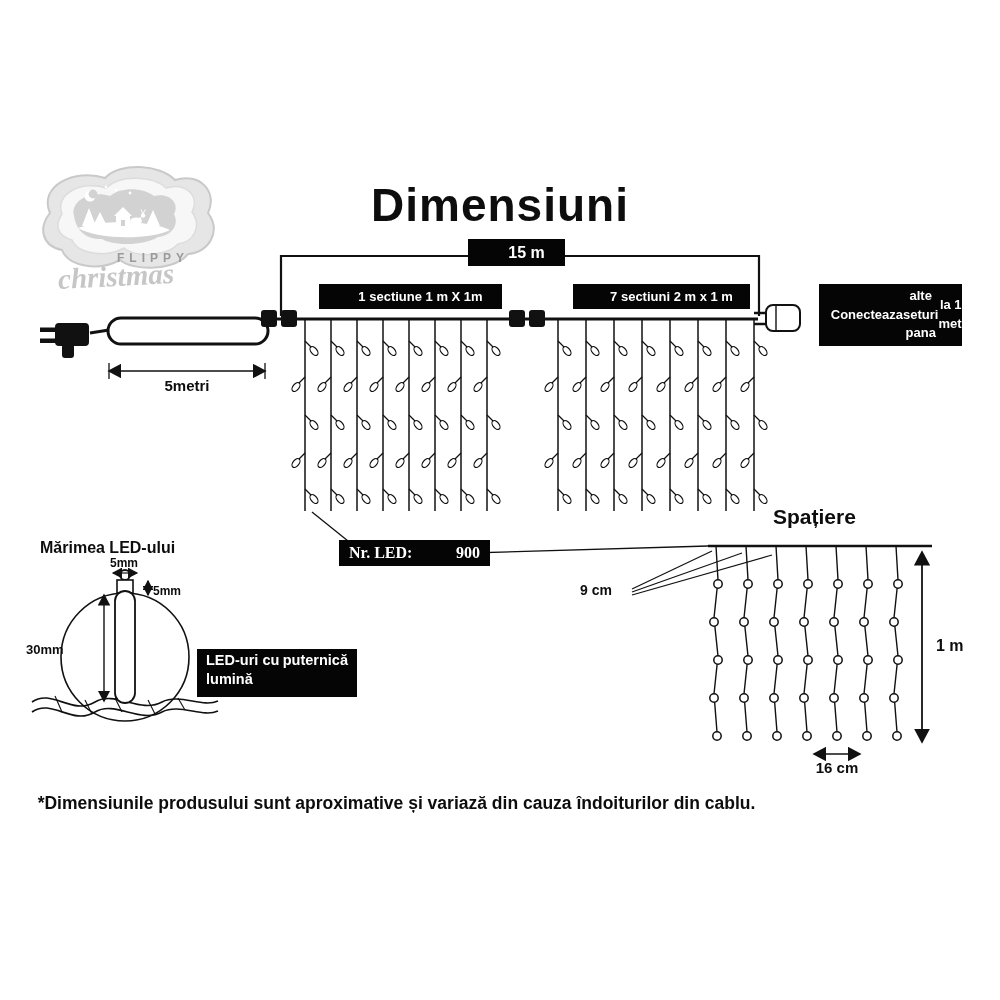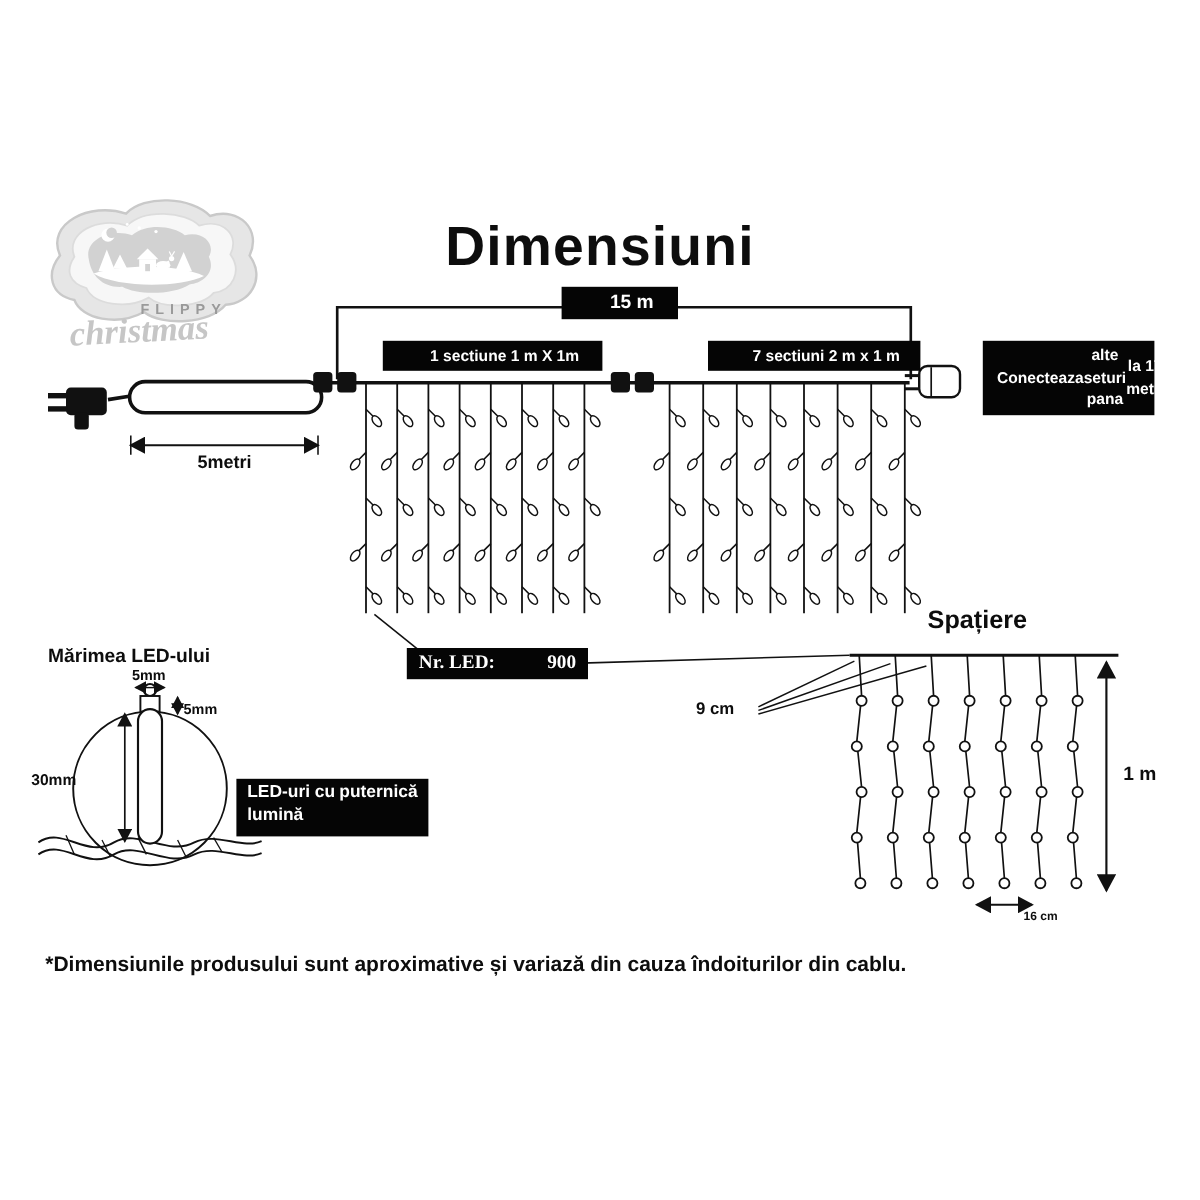--- a/index.html
+++ b/index.html
@@ -12,29 +12,29 @@
   .bbox{
     position:absolute;z-index:2;background:#050505;color:#fff;font-weight:700;
     display:flex;align-items:center;justify-content:center;text-align:center;padding-left:20px;
   }
   .title{
     position:absolute;z-index:2;left:0;top:178px;width:1000px;text-align:center;
     font-size:46px;font-weight:700;letter-spacing:1px;color:#0d0d0d;
   }
   .box-15m{left:468px;top:239px;width:77px;height:27px;font-size:16px;}
   .box-sec1{left:319px;top:284px;width:163px;height:25px;font-size:13px;}
-  .box-sec2{left:590px;top:284px;width:157px;height:25px;font-size:13px;}
+  .box-sec2{left:573px;top:284px;width:157px;height:25px;font-size:13px;}
   .box-connect{left:819px;top:284px;width:123px;height:62px;font-size:13px;line-height:1.45;}
   .box-nrled{left:339px;top:540px;width:131px;height:26px;font-family:"Liberation Serif",serif;font-size:16px;justify-content:space-between;padding:0 10px;box-sizing:content-box;}
   .box-lednote{left:197px;top:649px;width:142px;height:44px;font-size:14.5px;flex-direction:row;align-items:flex-start;justify-content:center;padding:2px 9px;line-height:1.3;text-align:left;}
   .lbl-5metri{left:122px;top:377px;width:130px;text-align:center;font-size:15px;}
   .spacing-title{left:773px;top:505px;font-size:21px;}
   .lbl-9cm{left:580px;top:582px;font-size:14px;}
   .lbl-1m{left:936px;top:637px;font-size:16px;}
-  .lbl-16cm{left:808px;top:759px;width:58px;text-align:left;font-size:10px;margin-left:45px;}
+  .lbl-16cm{left:808px;top:759px;width:58px;text-align:center;font-size:15px;}
   .ledsize-title{left:40px;top:539px;font-size:16px;}
   .lbl-5mm-top{left:110px;top:556px;font-size:12px;}
   .lbl-5mm-side{left:153px;top:584px;font-size:12px;}
   .lbl-30mm{left:26px;top:642px;font-size:13px;}
   .footer{position:absolute;z-index:2;left:0;top:793px;width:793px;text-align:center;font-size:17.5px;font-weight:700;color:#0d0d0d;}
   .logo-flippy{left:97px;top:251px;font-size:12px;letter-spacing:5px;color:#9a9a9a;font-weight:700;padding-left:20px;}
   .logo-christmas{left:58px;top:260px;font-size:29px;color:#c6c6c6;font-weight:700;font-style:italic;font-family:"Liberation Serif",serif;transform:rotate(-3deg);}
 </style>
 </head>
 <body>

